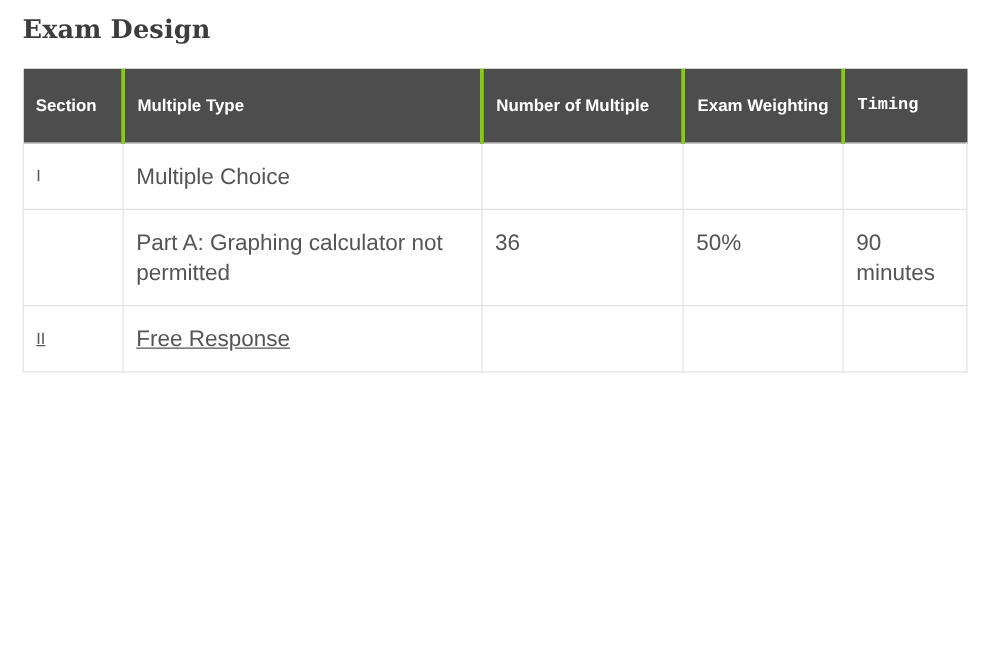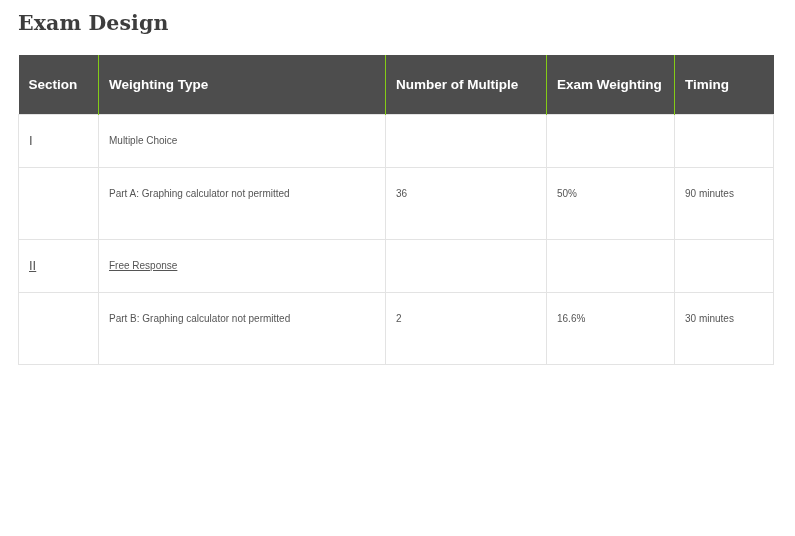--- a/index.html
+++ b/index.html
@@ -55,28 +55,29 @@
   table.exam-table thead th {
     background: #4d4d4d;
     color: #ffffff;
     font-size: 13.5px;
     font-weight: bold;
     text-align: left;
     vertical-align: top;
     padding: 20px 10px 20px 10px;
     height: 39px;
     line-height: 19px;
-    border-right: 1px solid #84cc16;
+    border-right: 3px solid #84cc16;
     box-sizing: border-box;
   }
   table.exam-table thead th:last-child {
     border-right: none;
+    font-family: Liberation Mono, monospace;
   }
   table.exam-table tbody td {
-    font-size: 10px;
+    font-size: 18px;
     color: #555555;
     text-align: left;
     vertical-align: top;
     padding: 14px 10px 14px 10px;
     line-height: 24px;
     border: 1px solid #e3e3e3;
     border-top: none;
     box-sizing: border-box;
   }
   table.exam-table tbody tr:first-child td {
@@ -101,21 +102,21 @@
       <colgroup>
         <col class="c-section">
         <col class="c-qtype">
         <col class="c-num">
         <col class="c-weight">
         <col class="c-timing">
       </colgroup>
       <thead>
         <tr>
           <th>Section</th>
-          <th>Weighting Type</th>
+          <th>Multiple Type</th>
           <th>Number of Multiple</th>
           <th>Exam Weighting</th>
           <th>Timing</th>
         </tr>
       </thead>
       <tbody>
 
         <tr class="r-short">
           <td class="section-cell">I</td>
           <td>Multiple Choice</td>
@@ -135,25 +136,18 @@
 
         <tr class="r-mid">
           <td class="section-cell">II</td>
           <td>Free Response</td>
           <td></td>
           <td></td>
           <td></td>
         </tr>
 
 
-        <tr class="r-tall">
-          <td class="section-cell"></td>
-          <td>Part B: Graphing calculator not permitted</td>
-          <td>2</td>
-          <td>16.6%</td>
-          <td>30 minutes</td>
-        </tr>
 
       </tbody>
     </table>
   </div>
 
 </div>
 
 </body></html>

